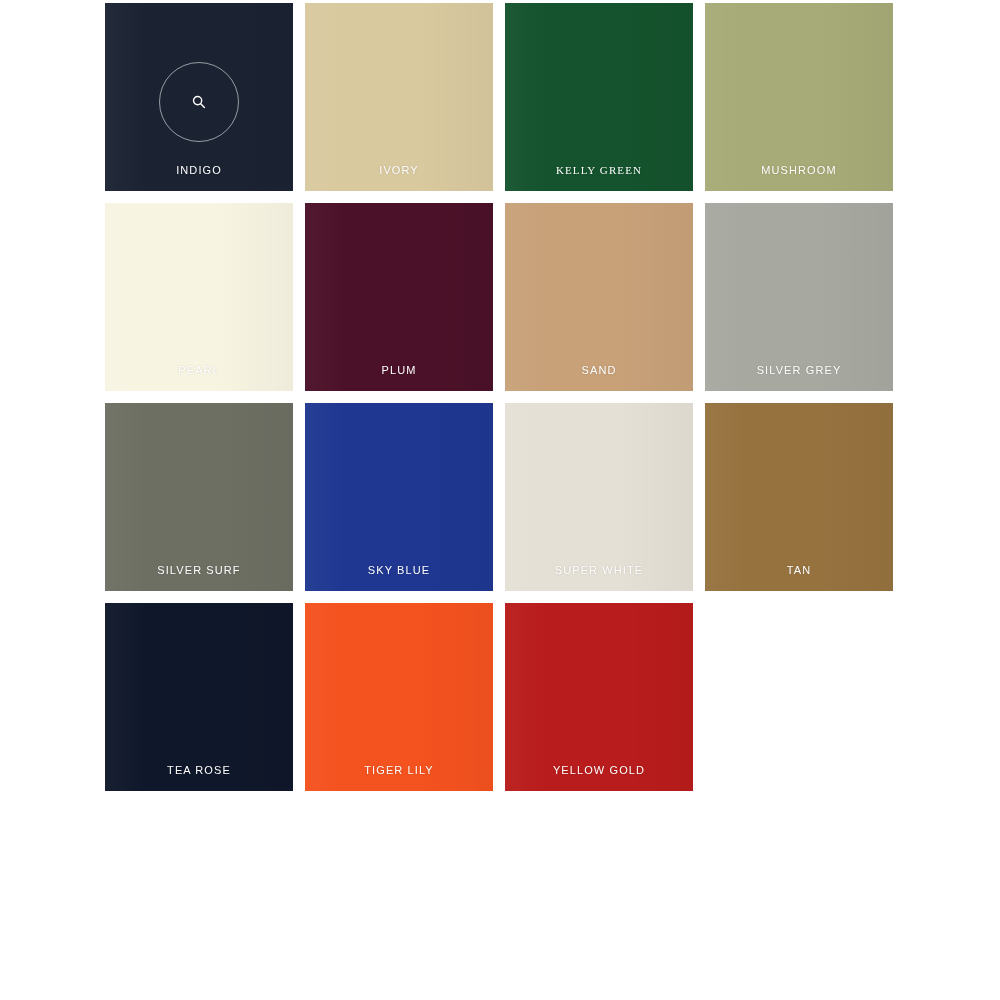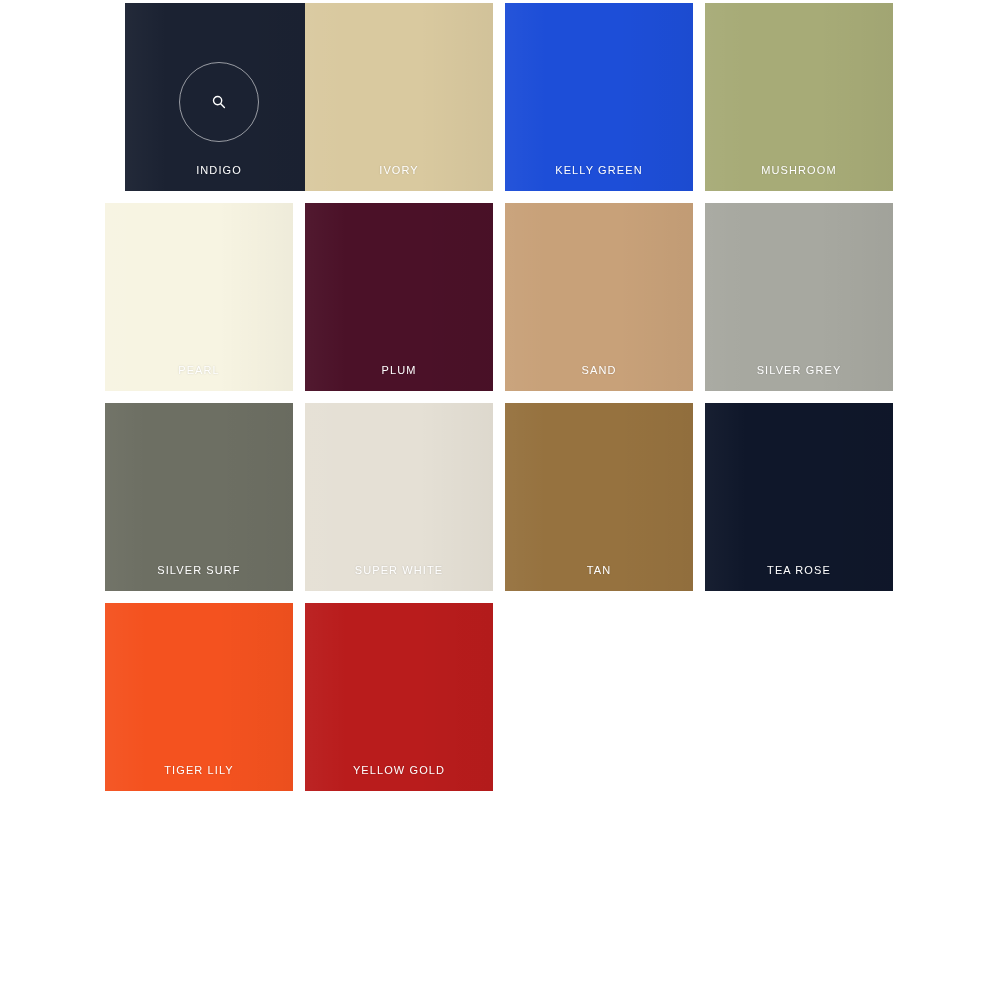--- a/index.html
+++ b/index.html
@@ -81,35 +81,35 @@
   }
 
   .zoom-overlay svg {
     display: block;
   }
 </style>
 </head>
 <body style="background: rgb(255, 255, 255);">
 
 <div id="swatch-grid">
-    <div class="swatch" style="background: rgb(27, 34, 50); margin-left: 20px;">
+    <div class="swatch" style="background: rgb(27, 34, 50);">
       <div class="fill"></div>
       <div class="zoom-overlay">
         <svg width="16" height="16" viewBox="0 0 16 16" fill="none" stroke="#ffffff" stroke-width="1.4" stroke-linecap="round">
           <circle cx="6.6" cy="6.6" r="4.1"></circle>
           <line x1="9.7" y1="9.7" x2="13.4" y2="13.4"></line>
         </svg>
       </div>
       <div class="swatch-label" style="color: rgb(255, 255, 255);">INDIGO</div>
     </div>
     <div class="swatch" style="background: rgb(217, 201, 159);">
       <div class="fill"></div>
       <div class="swatch-label" style="color: rgb(255, 255, 255);">IVORY</div>
     </div>
-    <div class="swatch" style="background: #1d4ed8;">
+    <div class="swatch" style="background: #14532d; font-family: Liberation Serif, serif;">
       <div class="fill"></div>
       <div class="swatch-label" style="color: rgb(255, 255, 255);">KELLY GREEN</div>
     </div>
     <div class="swatch" style="background: rgb(167, 171, 119);">
       <div class="fill"></div>
       <div class="swatch-label" style="color: rgb(255, 255, 255);">MUSHROOM</div>
     </div>
     <div class="swatch" style="background: rgb(247, 244, 226);">
       <div class="fill"></div>
       <div class="swatch-label" style="color: rgb(255, 255, 255);">PEARL</div>
@@ -123,20 +123,24 @@
       <div class="swatch-label" style="color: rgb(255, 255, 255);">SAND</div>
     </div>
     <div class="swatch" style="background: rgb(167, 168, 160);">
       <div class="fill"></div>
       <div class="swatch-label" style="color: rgb(255, 255, 255);">SILVER GREY</div>
     </div>
     <div class="swatch" style="background: rgb(109, 111, 99);">
       <div class="fill"></div>
       <div class="swatch-label" style="color: rgb(255, 255, 255);">SILVER SURF</div>
     </div>
+    <div class="swatch" style="background: rgb(31, 55, 145);">
+      <div class="fill"></div>
+      <div class="swatch-label" style="color: rgb(255, 255, 255);">SKY BLUE</div>
+    </div>
     <div class="swatch" style="background: rgb(229, 224, 213);">
       <div class="fill"></div>
       <div class="swatch-label" style="color: rgb(255, 255, 255);">SUPER WHITE</div>
     </div>
     <div class="swatch" style="background: rgb(150, 114, 63);">
       <div class="fill"></div>
       <div class="swatch-label" style="color: rgb(255, 255, 255);">TAN</div>
     </div>
     <div class="swatch" style="background: #0f172a;">
       <div class="fill"></div>

